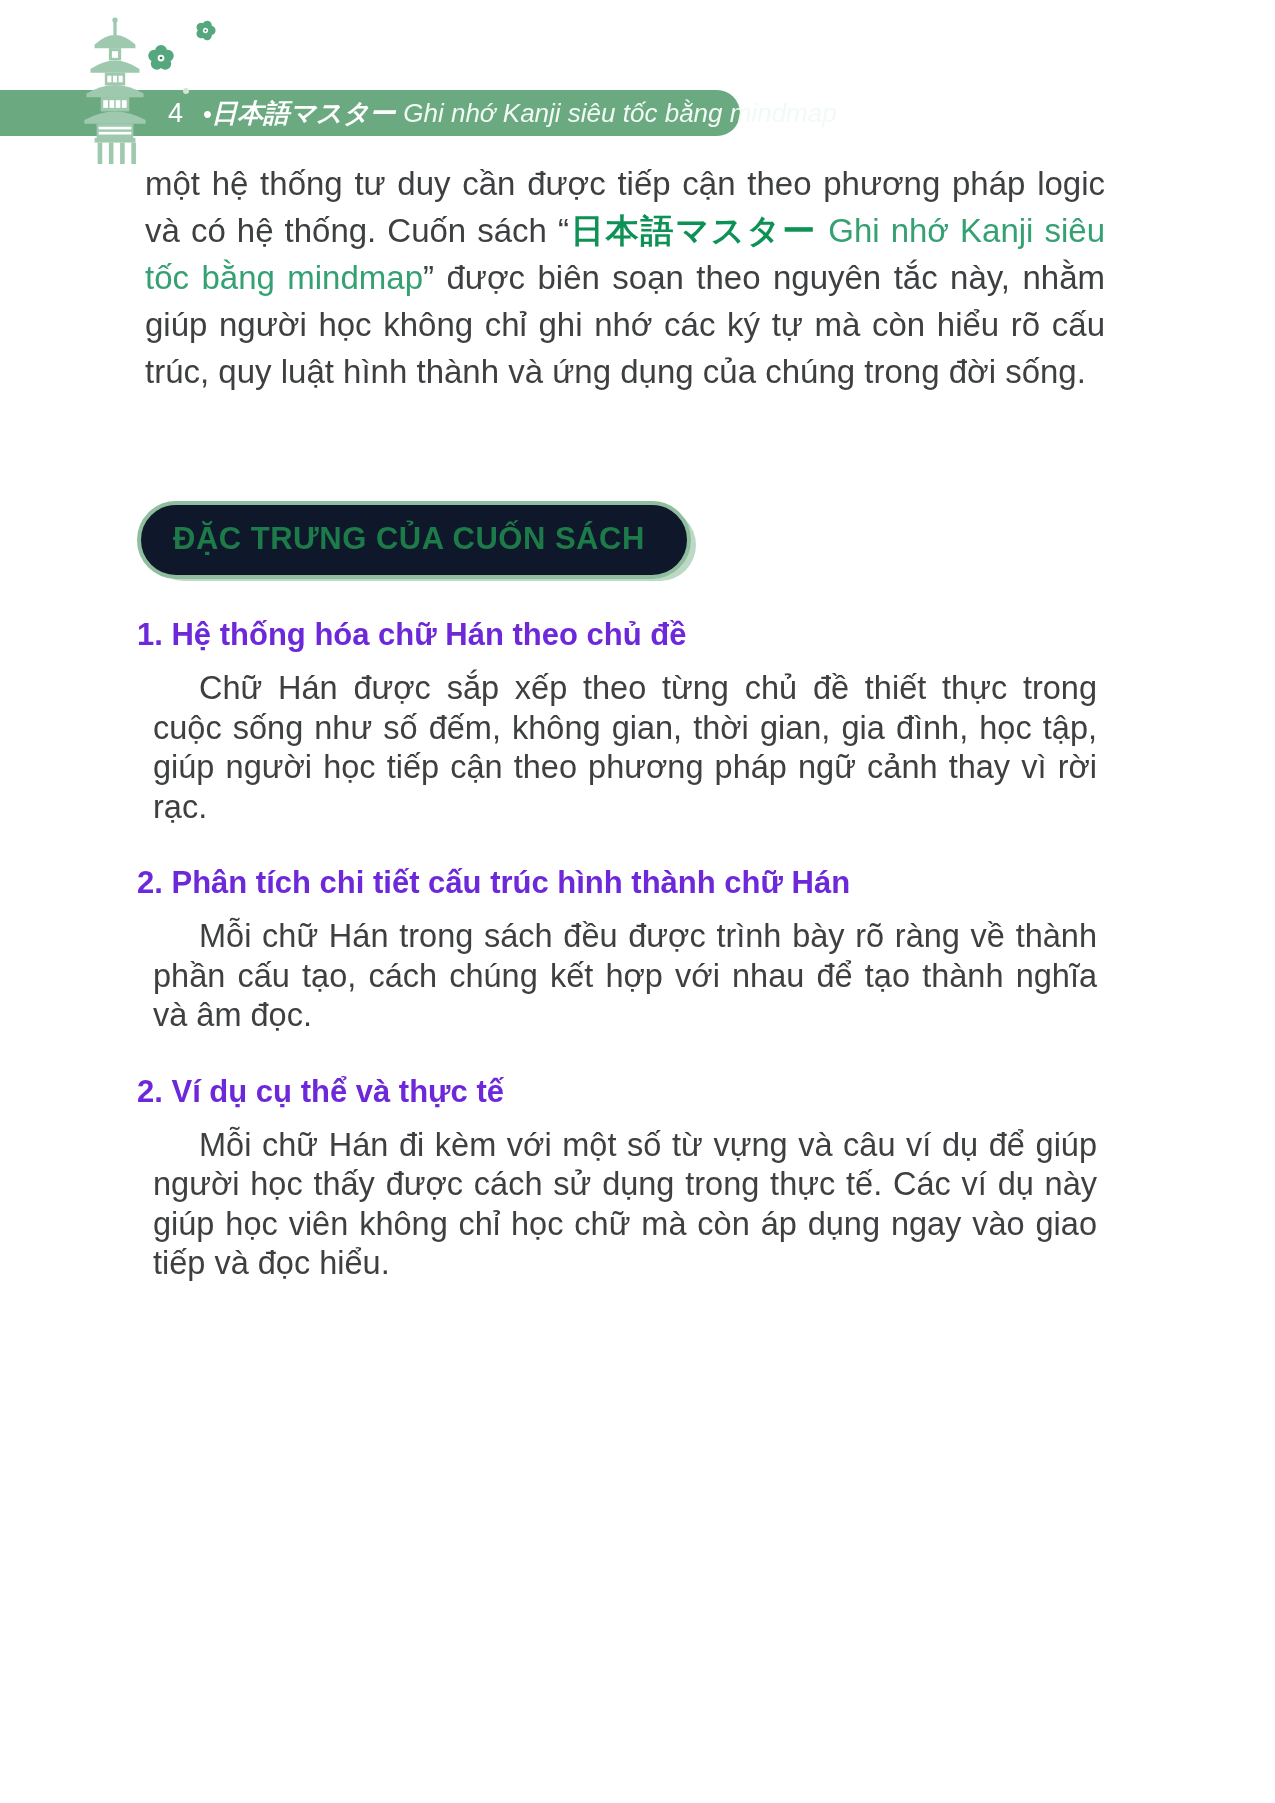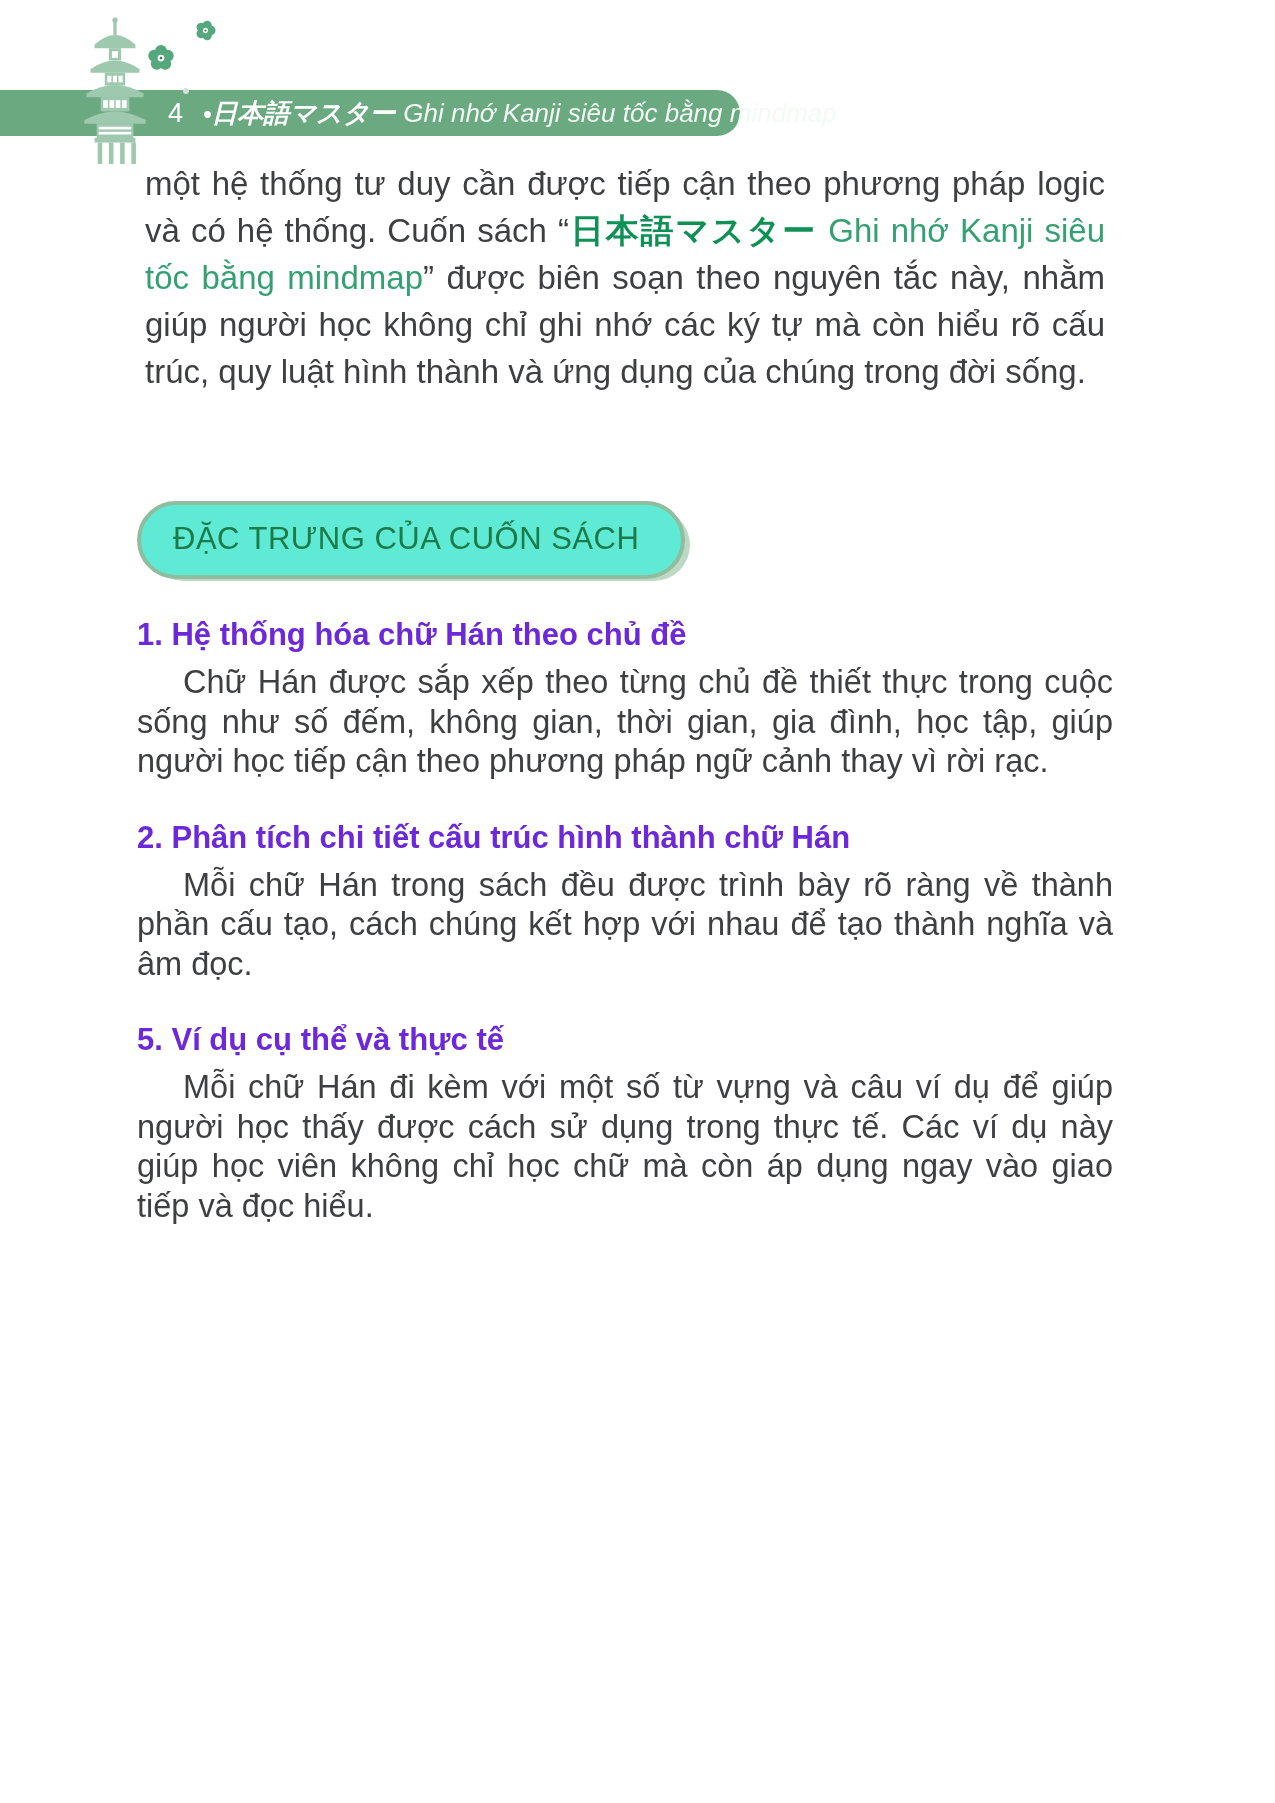--- a/index.html
+++ b/index.html
@@ -46,36 +46,36 @@
   .book-kanji { color: #0e9155; font-weight: 700; }
   .book-sub   { color: #35a173; }
 
   .feature-box-wrap { margin-top: 106px; }
   .feature-box {
     display: inline-block;
     border: 4px solid #8fbd9e;
     border-radius: 46px;
     padding: 16px 42px 18px 32px;
     color: #1c7b49;
-    font-size: 31px; font-weight: 400;
+    font-size: 31px; font-weight: 700;
     letter-spacing: 0.5px;
     box-shadow: 8px 5px 0 -3px #bcd9c6;
-    background: #5eead4;
+    background: #0f172a;
   }
 
   .section-heading {
     color: #6d28d9;
     font-size: 31px; font-weight: 700;
     margin: 38px 0 10px 0;
   }
   .section-body {
     font-size: 32.5px; line-height: 39.5px;
     text-align: justify;
     text-indent: 46px;
-    margin: 0;
+    margin: 16px;
   }
   .section { margin: 0; }
 </style>
 </head>
 <body>
 
 <svg class="pagoda" width="62" height="148" viewBox="0 0 60 145" aria-hidden="true">
   <g fill="#9fc9ae">
     <circle cx="30" cy="4" r="2.6"></circle>
     <rect x="28.4" y="5" width="3.2" height="14"></rect>
@@ -152,20 +152,20 @@
     <h2 class="section-heading">1. Hệ thống hóa chữ Hán theo chủ đề</h2>
     <p class="section-body">Chữ Hán được sắp xếp theo từng chủ đề thiết thực trong cuộc sống như số đếm, không gian, thời gian, gia đình, học tập, giúp người học tiếp cận theo phương pháp ngữ cảnh thay vì rời rạc.</p>
   </section>
 
   <section class="section">
     <h2 class="section-heading">2. Phân tích chi tiết cấu trúc hình thành chữ Hán</h2>
     <p class="section-body">Mỗi chữ Hán trong sách đều được trình bày rõ ràng về thành phần cấu tạo, cách chúng kết hợp với nhau để tạo thành nghĩa và âm đọc.</p>
   </section>
 
   <section class="section">
-    <h2 class="section-heading">5. Ví dụ cụ thể và thực tế</h2>
+    <h2 class="section-heading">2. Ví dụ cụ thể và thực tế</h2>
     <p class="section-body">Mỗi chữ Hán đi kèm với một số từ vựng và câu ví dụ để giúp người học thấy được cách sử dụng trong thực tế. Các ví dụ này giúp học viên không chỉ học chữ mà còn áp dụng ngay vào giao tiếp và đọc hiểu.</p>
   </section>
 
   <section class="section">
   </section>
 
 </main>
 
 </body></html>

